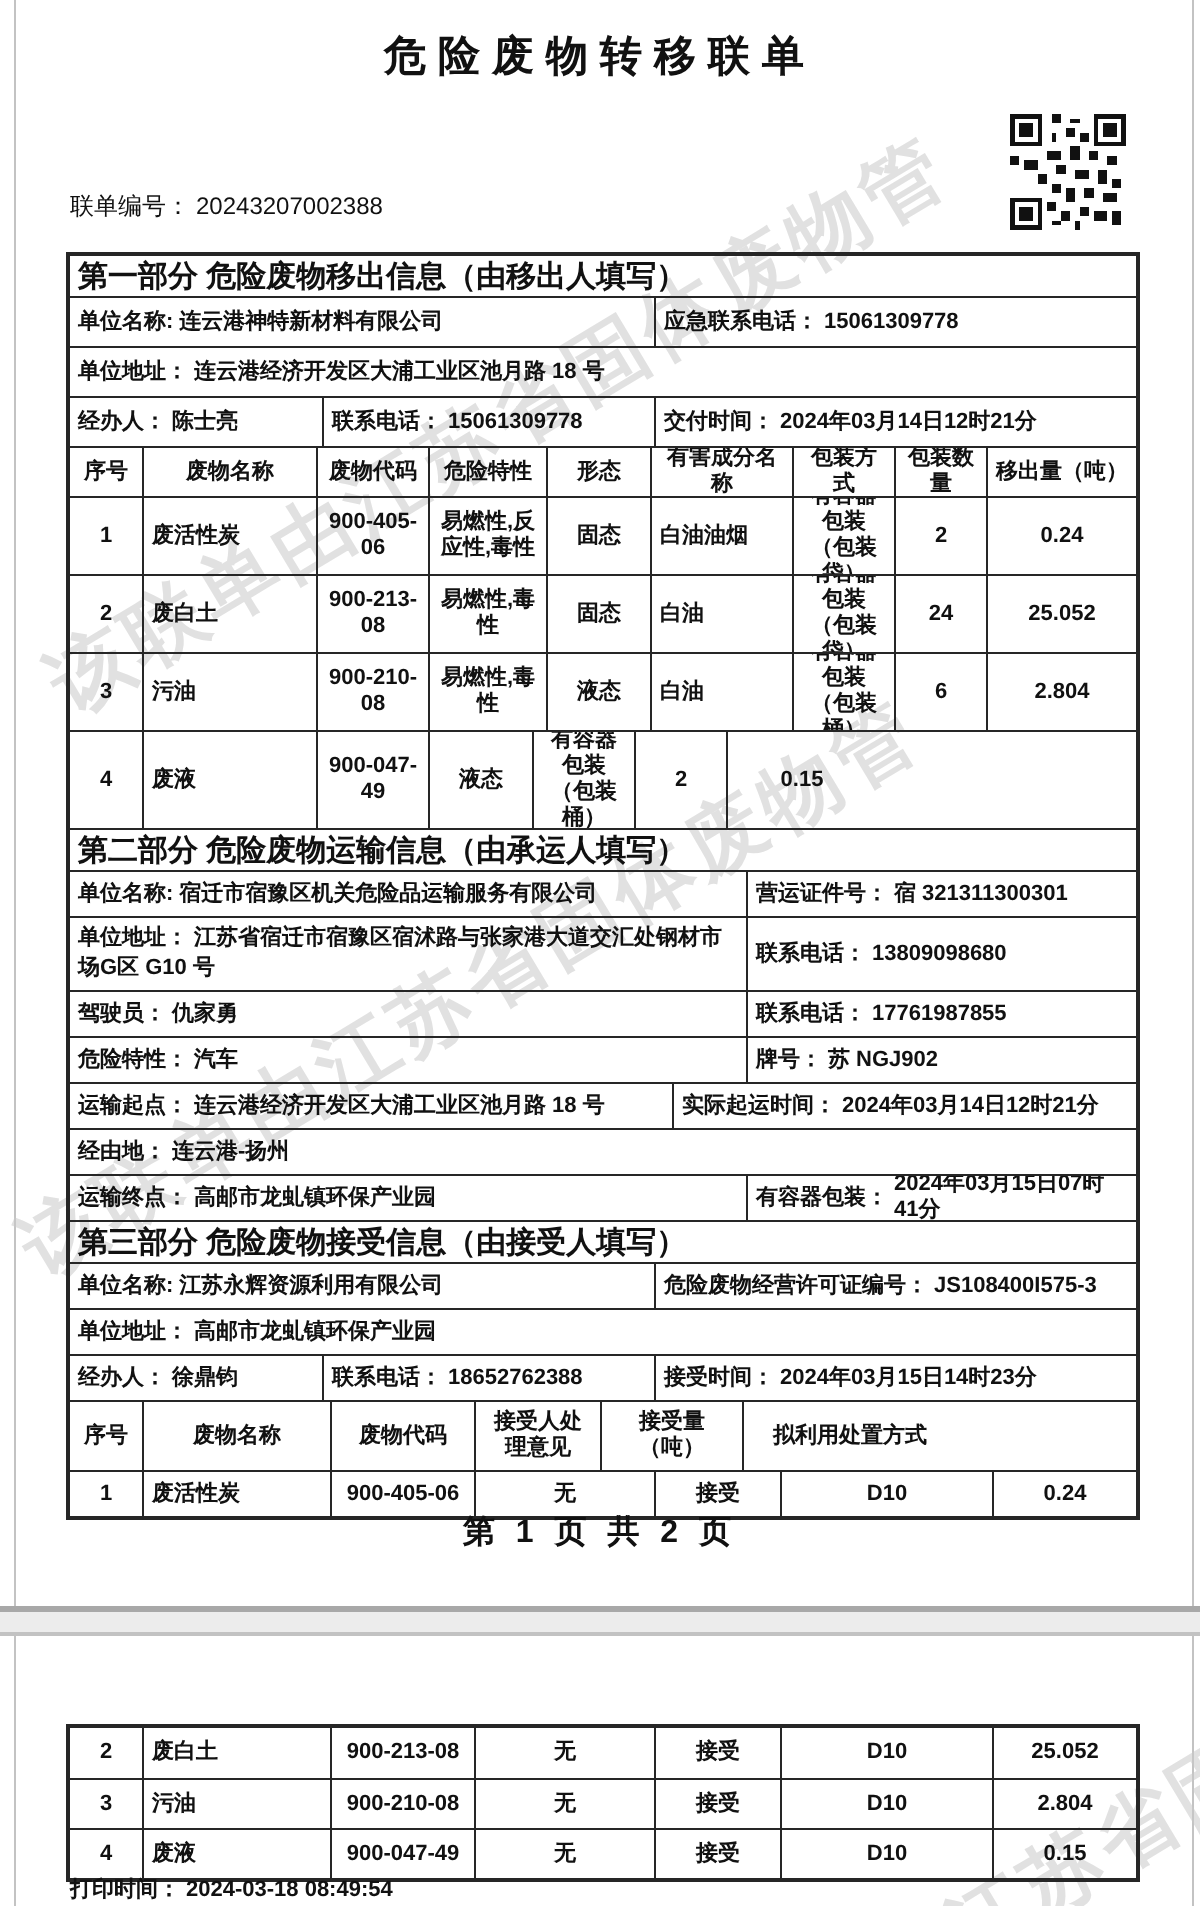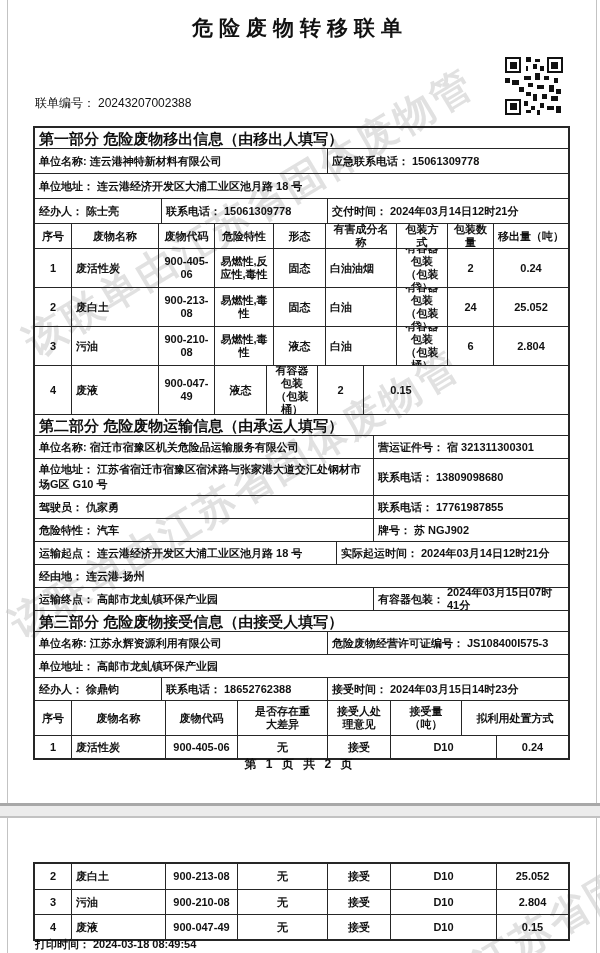--- a/index.html
+++ b/index.html
@@ -47,21 +47,21 @@
   .lb{margin-right:3px;white-space:nowrap;}
   
   .c1{width:37px;}.c2{width:87px;}.c3{width:56px;}.c4{width:59px;}
   .c5{width:52px;}.c6{width:71px;}.c7{width:51px;}.c8{width:46px;}.c9{width:74px;}
   
   .d1{width:37px;}.d2{width:94px;}.d3{width:72px;}.d4{width:90px;}
   .d5{width:63px;}.d6{width:106px;}.d7{width:71px;}
   .sec{font-size:15px;}
   .footer1{
     position:absolute;left:0;top:756px;width:600px;text-align:center;
-    font-size:12px;font-weight:700;letter-spacing:3px;z-index:1;
+    font-size:16px;font-weight:700;letter-spacing:3px;z-index:1;
   }
   .page2{position:absolute;left:0;top:813px;width:600px;height:140px;z-index:1;}
   .table2{
     position:absolute;left:33px;top:49px;width:533px;
     border:2px solid #262626;box-sizing:content-box;background:transparent;
   }
   .print-time{position:absolute;left:35px;top:124px;font-size:11px;font-weight:700;text-align:right;}
 </style>
 </head>
 <body>
@@ -315,21 +315,20 @@
     <div class="c fl grow">
       <span class="lb">接受时间：</span>
         <span>2024年03月15日14时23分</span>
     </div>
   </div>
 
   <div class="r" style="height:34px">
     <div class="c fc d1">序号</div>
     <div class="c fc d2">废物名称</div>
     <div class="c fc d3">废物代码</div>
-    <div class="c fc d4" style="padding:1px 14px;">是否存在重大差异</div>
     <div class="c fc d5">接受人处理意见</div>
     <div class="c fc d7">接受量（吨）</div>
     <div class="c fc d6">拟利用处置方式</div>
   </div>
   <div class="r" style="height:22px">
     <div class="c fc d1">1</div>
     <div class="c fl d2">废活性炭</div>
     <div class="c fc d3">900-405-06</div>
     <div class="c fc d4">无</div>
     <div class="c fc d5">接受</div>

